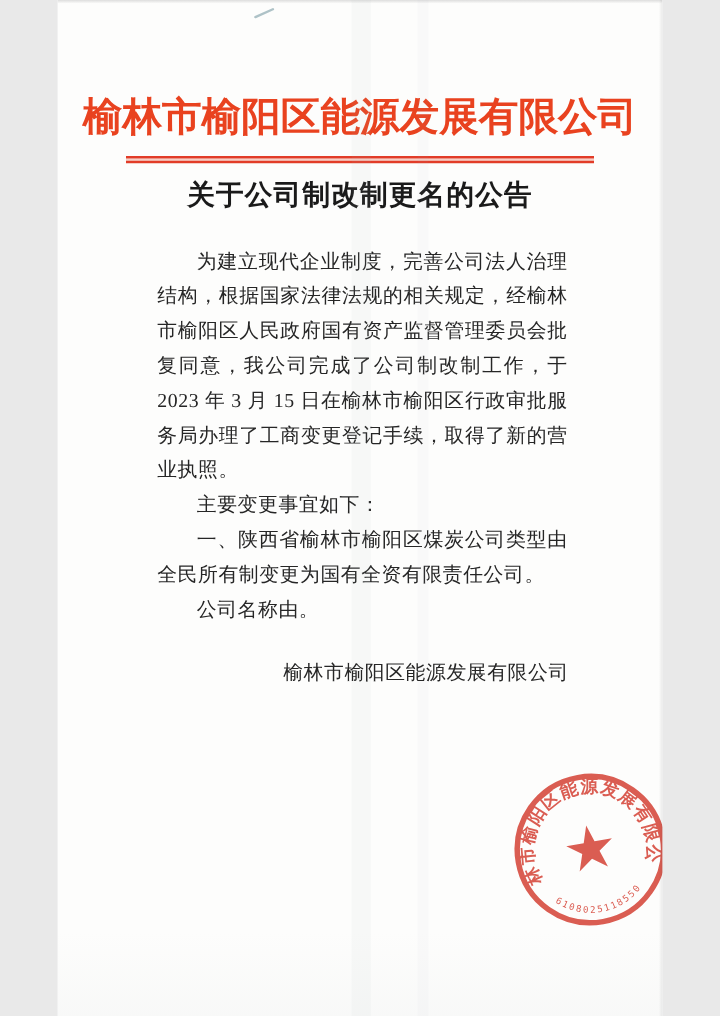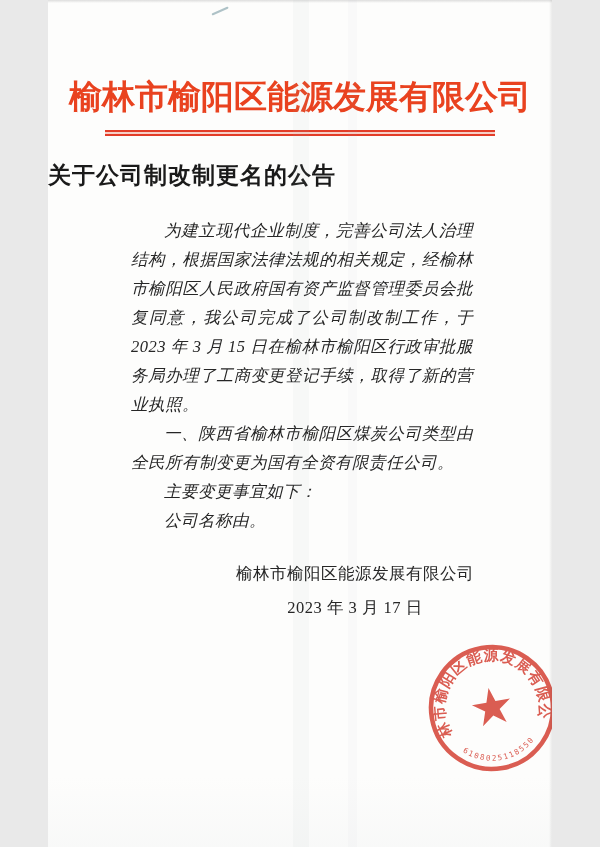--- a/index.html
+++ b/index.html
@@ -43,37 +43,36 @@
     line-height:1.3;
   }
   .red-divider{
     margin:11px 57px 0 57px;
     height:2px;
     border-top:2.5px solid var(--divider-red);
     border-bottom:2.5px solid var(--divider-red);
     background:#f6cfc6;
   }
   .doc-title{
-    margin:0;padding-top:24px;
-    text-align:left;
+    margin:0;padding-top:11px;
+    text-align:center;
     font-family:"Liberation Sans","DejaVu Sans",sans-serif;
     font-weight:bold;
     font-size:23px;
     color:#1a1a1a;
     letter-spacing:1px;
   }
   
   .doc-body{
     margin-top:25px;
     padding:0 79px 0 83px;
     font-size:16.5px;
     line-height:29px;
     letter-spacing:.5px;
     text-align:justify;
-    font-style:italic;
   }
   .doc-body p{margin:0;text-indent:2em;}
   
   .signature-block{
     margin-top:22px;
     padding-right:78px;
     text-align:right;
     font-size:16.5px;
     letter-spacing:.5px;
     position:relative;
@@ -108,29 +107,28 @@
   <div class="scratch"></div>
 
   <h1 class="company-header">榆林市榆阳区能源发展有限公司</h1>
 
   <div class="red-divider"></div>
 
   <h2 class="doc-title">关于公司制改制更名的公告</h2>
 
   <div class="doc-body" id="doc-body">
       <p>为建立现代企业制度，完善公司法人治理结构，根据国家法律法规的相关规定，经榆林市榆阳区人民政府国有资产监督管理委员会批复同意，我公司完成了公司制改制工作，于 2023 年 3 月 15 日在榆林市榆阳区行政审批服务局办理了工商变更登记手续，取得了新的营业执照。</p>
+      <p>主要变更事宜如下：</p>
       <p>一、陕西省榆林市榆阳区煤炭公司类型由全民所有制变更为国有全资有限责任公司。</p>
-      <p>主要变更事宜如下：</p>
       <p>公司名称由。</p>
     </div>
 
   <div class="signature-block">
     <div class="signature-inner">
       <div>榆林市榆阳区能源发展有限公司</div>
-      <div>2023 年 3 月 17 日</div>
     </div>
   </div>
 
   <svg class="seal" viewBox="0 0 128 128" aria-hidden="true">
     <defs>
       <path id="arcTop" d="M 23.3 87.5 A 47 47 0 1 1 104.7 87.5" fill="none"></path>
       <path id="arcBottom" d="M 16.9 86 A 52 52 0 0 0 111.1 86" fill="none"></path>
     </defs>
     <circle cx="64" cy="64" r="60" fill="none" stroke="#d8473b" stroke-width="4.5"></circle>
     <polygon fill="#d8473b" points="64,44 68.5,57.9 83,57.8 71.2,66.3 75.8,80.2 64,71.6 52.2,80.2 56.8,66.3 45,57.8 59.5,57.9"></polygon>

